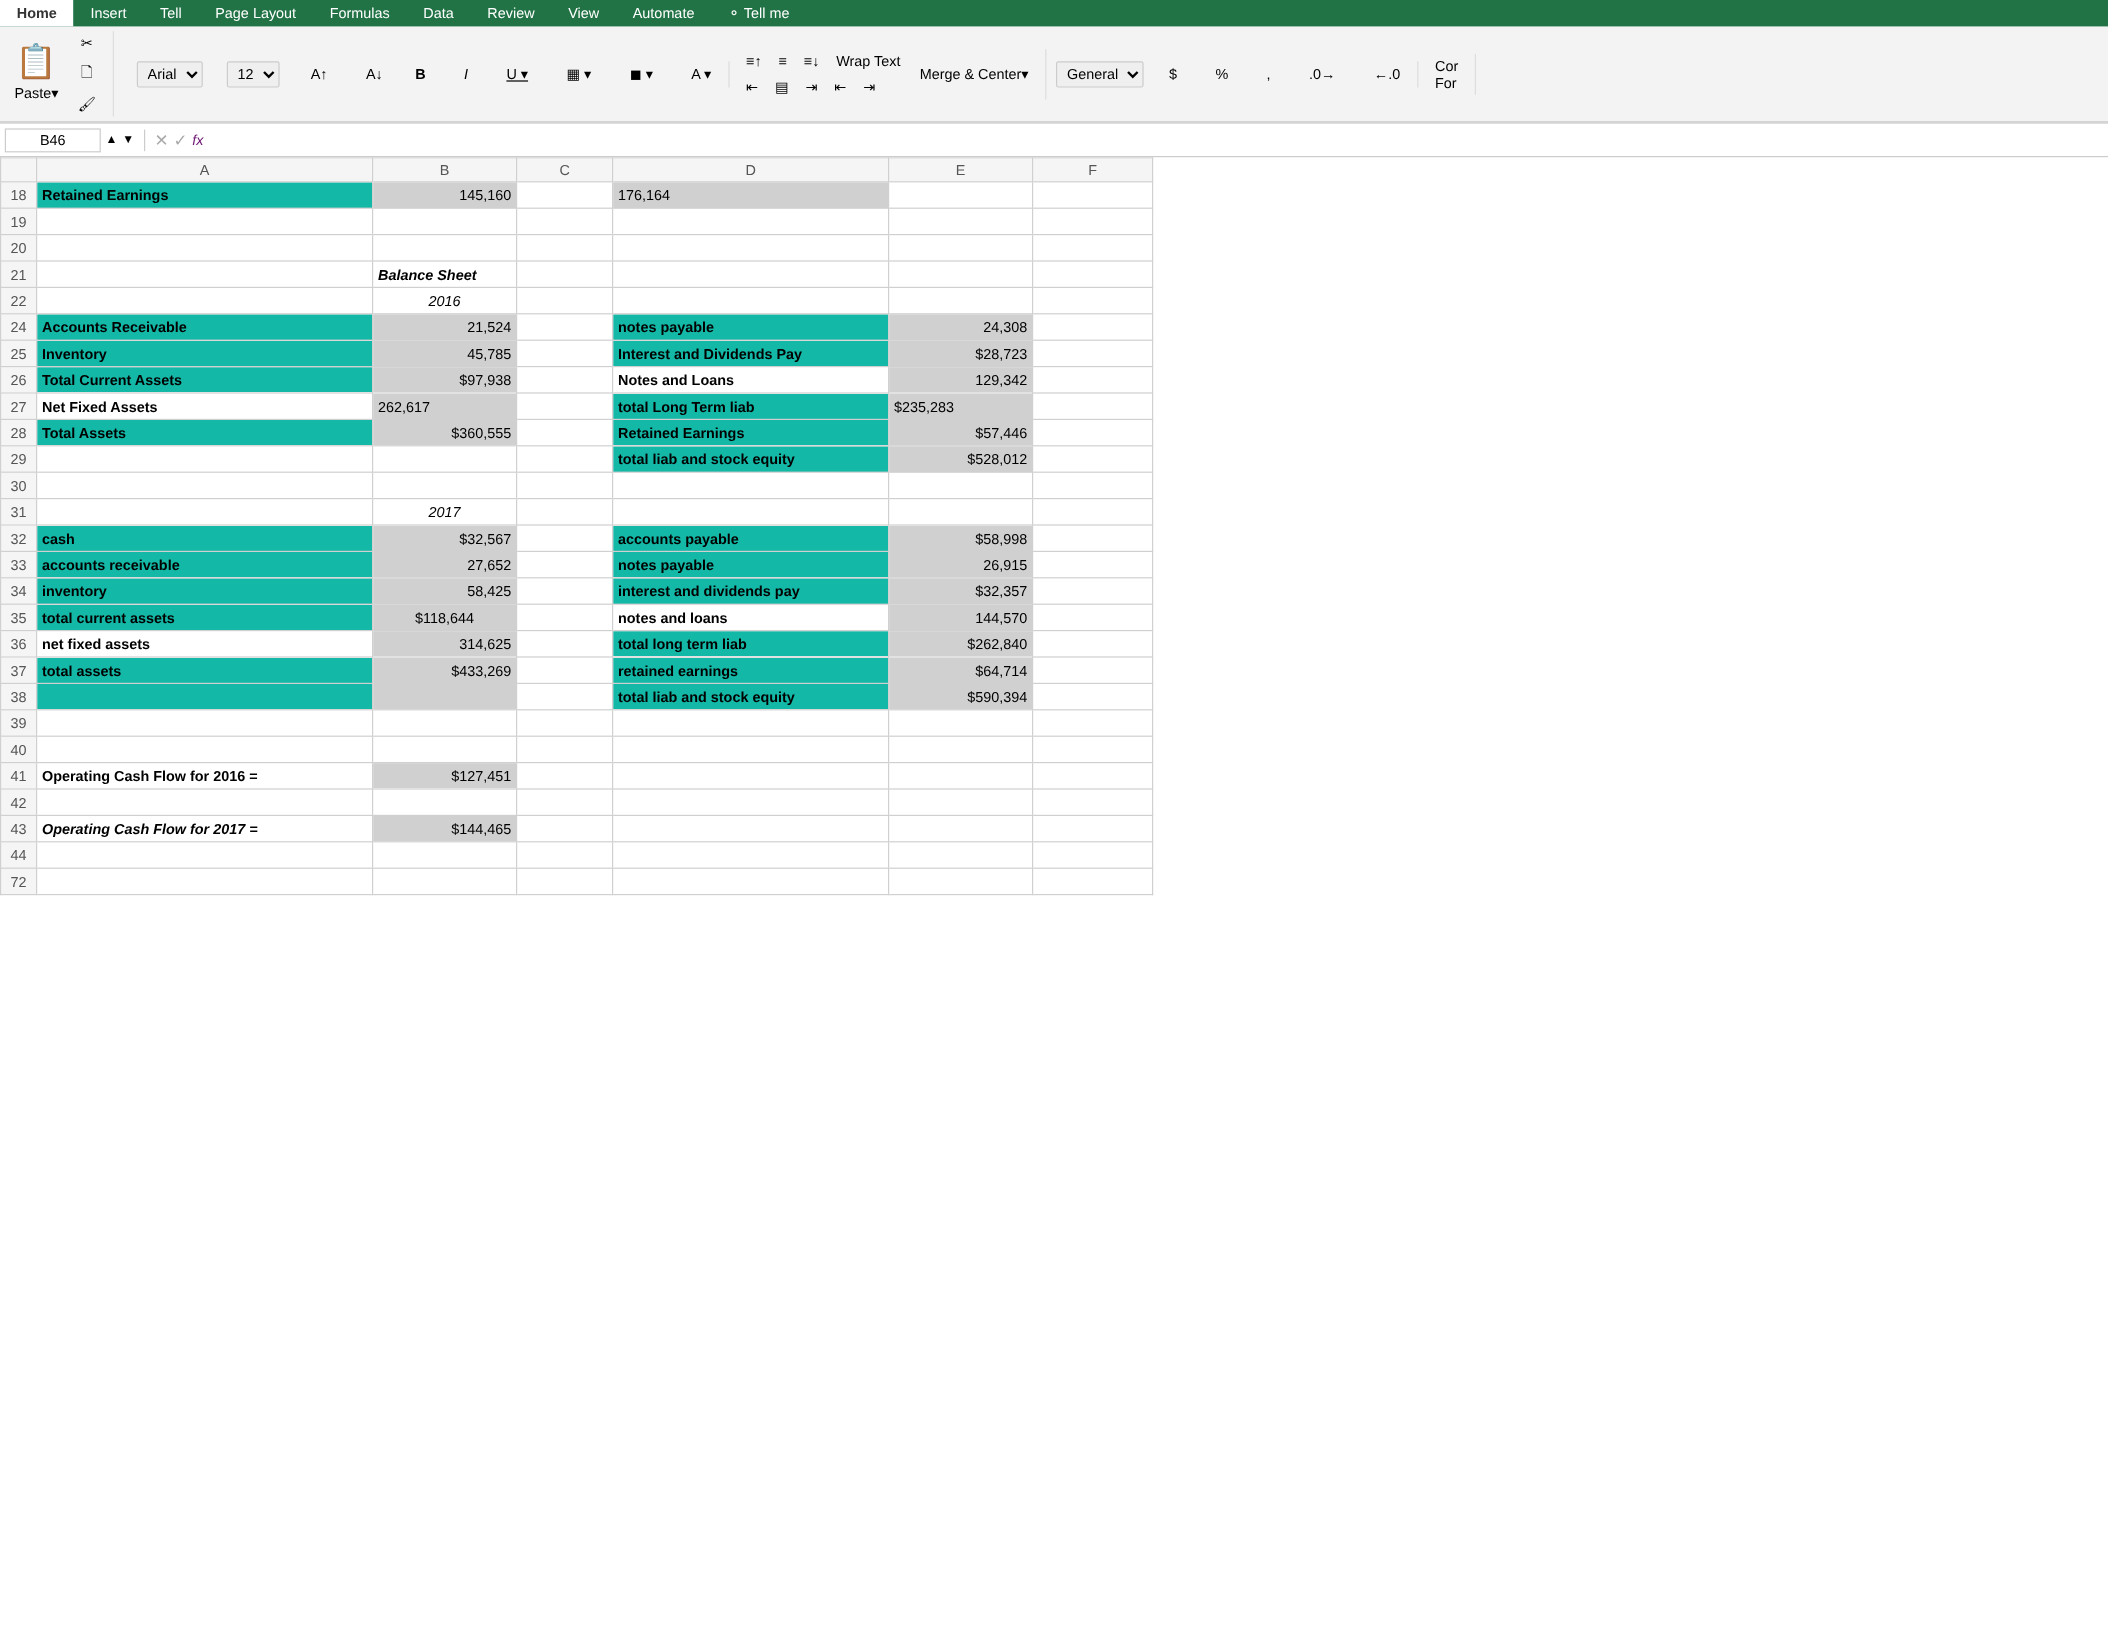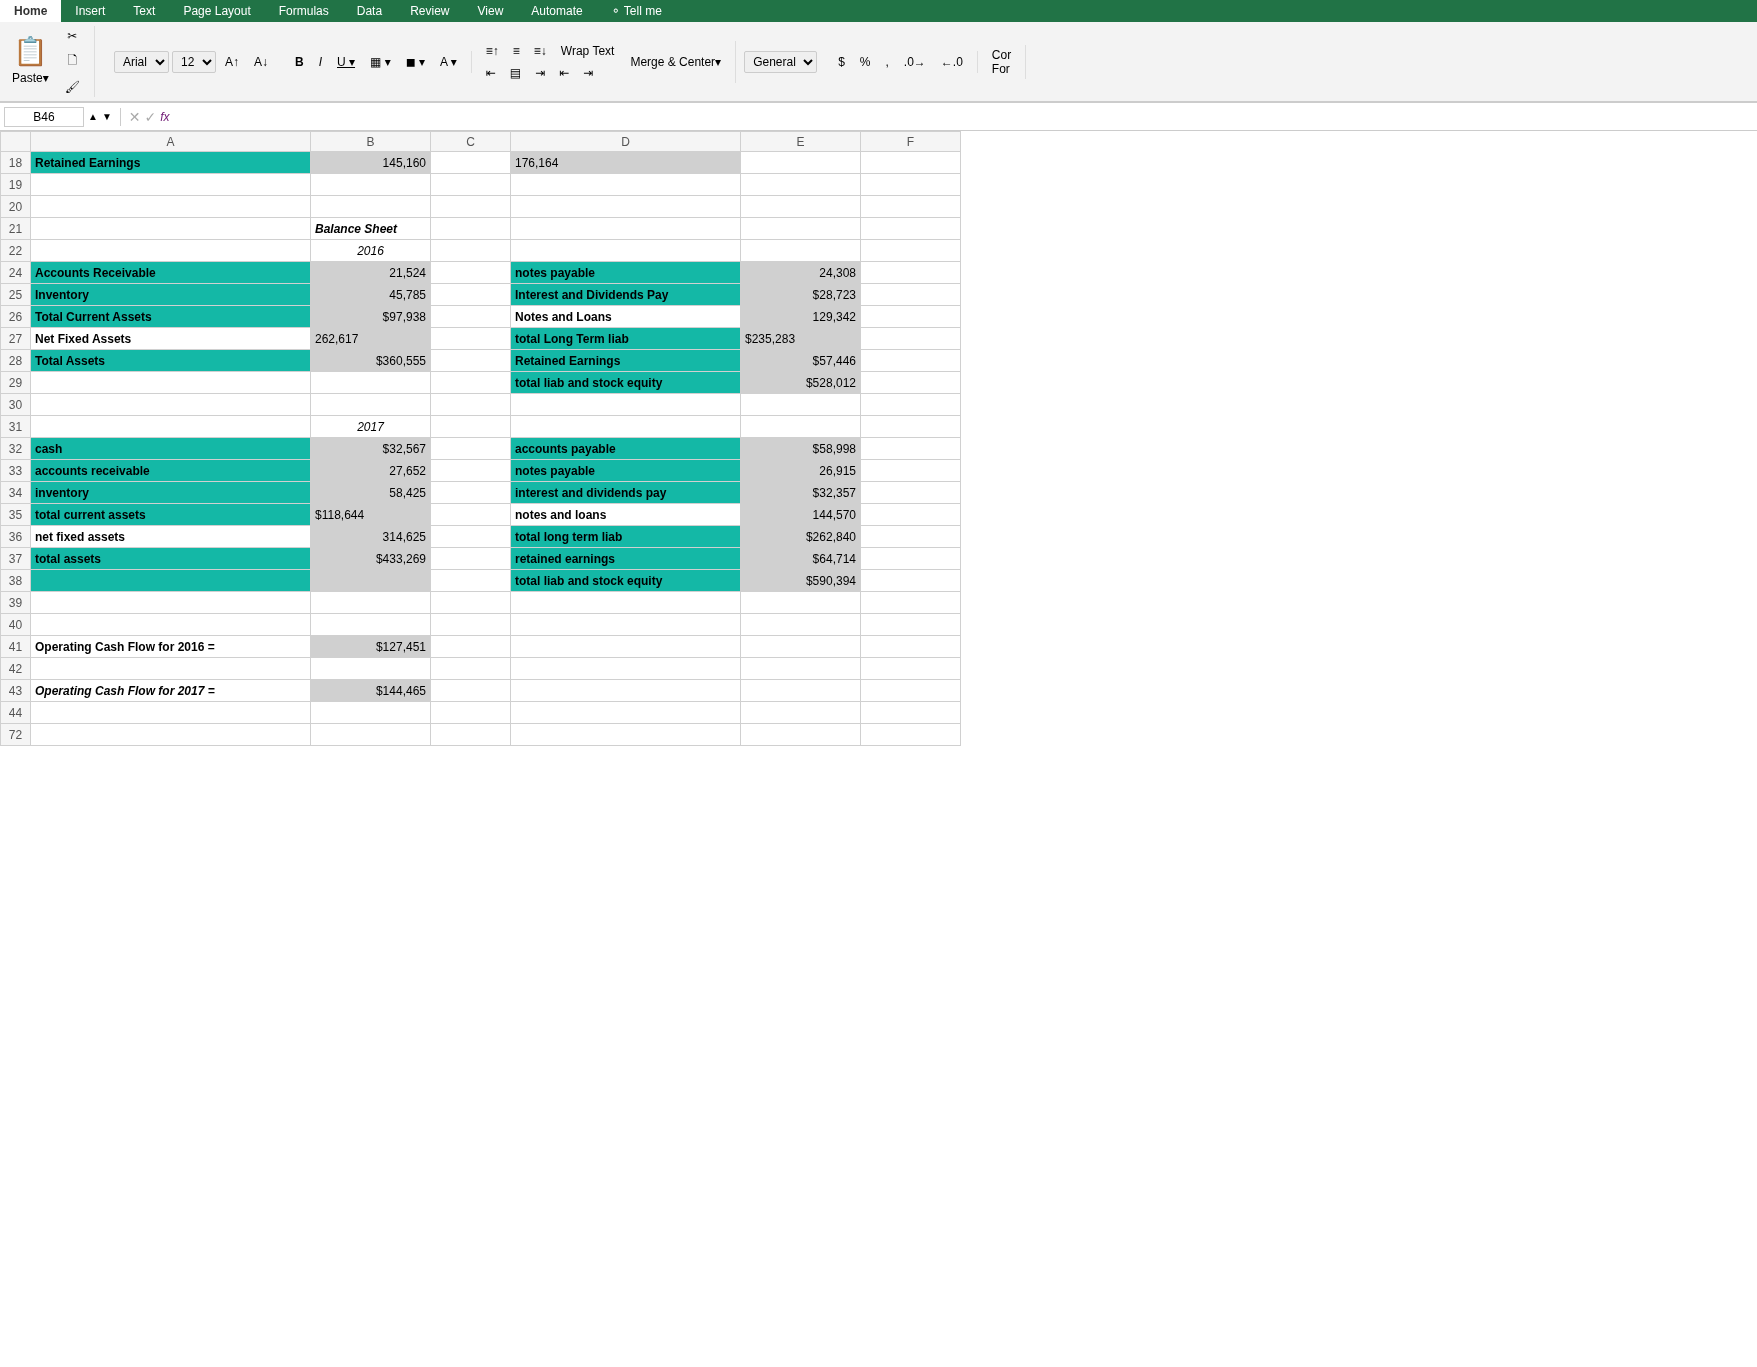--- a/index.html
+++ b/index.html
@@ -10,21 +10,21 @@
     .ribbon-tabs { display: flex; background: #217346; }
     .ribbon-tab { padding: 4px 14px; color: #fff; font-size: 12px; cursor: pointer; }
     .ribbon-tab.active { background: #fff; color: #333; font-weight: bold; }
     .ribbon-tools { display: flex; align-items: center; padding: 4px 6px; gap: 8px; border-bottom: 1px solid #ccc; flex-wrap: wrap; min-height: 56px; }
     .ribbon-group { display: flex; align-items: center; gap: 4px; border-right: 1px solid #ddd; padding-right: 8px; }
     .rb-btn { display: flex; align-items: center; justify-content: center; padding: 2px 5px; border: 1px solid transparent; border-radius: 2px; cursor: pointer; font-size: 12px; background: transparent; }
     .rb-select { font-size: 12px; padding: 2px 4px; border: 1px solid #ccc; border-radius: 2px; }
     .paste-area { display: flex; flex-direction: column; align-items: center; }
     .paste-big { font-size: 28px; }
     .format-icons { display: flex; flex-direction: column; gap: 2px; }
-    .format-row { display: flex; gap: 3px; padding-left: 11px; }
+    .format-row { display: flex; gap: 20px; padding-left: 11px; }
     .bold { font-weight: bold; }
     .italic { font-style: italic; }
     .underline { text-decoration: underline; }
     .align-group { display: flex; flex-direction: column; gap: 2px; }
     .align-row { display: flex; gap: 2px; }
     .wrap-merge { display: flex; flex-direction: column; gap: 4px; }
 
     
     .formula-bar { display: flex; align-items: center; border-bottom: 1px solid #ccc; padding: 2px 4px; gap: 4px; height: 28px; }
     .cell-ref { border: 1px solid #ccc; padding: 2px 6px; width: 80px; text-align: center; font-size: 12px; }
@@ -51,21 +51,21 @@
     .yellow-bg { background-color: #14b8a6; font-weight: bold; }
     .gray-bg { background-color: #d0d0d0; }
   </style>
 </head>
 <body>
 
 <div class="ribbon">
   <div class="ribbon-tabs">
     <div class="ribbon-tab active">Home</div>
     <div class="ribbon-tab">Insert</div>
-    <div class="ribbon-tab">Text</div>
+    <div class="ribbon-tab">Tell</div>
     <div class="ribbon-tab">Page Layout</div>
     <div class="ribbon-tab">Formulas</div>
     <div class="ribbon-tab">Data</div>
     <div class="ribbon-tab">Review</div>
     <div class="ribbon-tab">View</div>
     <div class="ribbon-tab">Automate</div>
     <div class="ribbon-tab">⚬ Tell me</div>
   </div>
 
   <div class="ribbon-tools">
@@ -316,21 +316,21 @@
           <td class="yellow-bg">inventory</td>
           <td class="gray-bg" style="text-align: right;">58,425</td>
           <td></td>
           <td class="yellow-bg">interest and dividends pay</td>
           <td class="gray-bg" style="text-align: right;">$32,357</td>
           <td></td>
         </tr>
         <tr>
           <th class="row-header">35</th>
           <td class="yellow-bg">total current assets</td>
-          <td class="gray-bg" style="text-align: left;">$118,644</td>
+          <td class="gray-bg" style="text-align: center;">$118,644</td>
           <td></td>
           <td style="font-weight: bold;">notes and loans</td>
           <td class="gray-bg" style="text-align: right;">144,570</td>
           <td></td>
         </tr>
         <tr>
           <th class="row-header">36</th>
           <td style="font-weight: bold;">net fixed assets</td>
           <td class="gray-bg" style="text-align: right;">314,625</td>
           <td></td>

